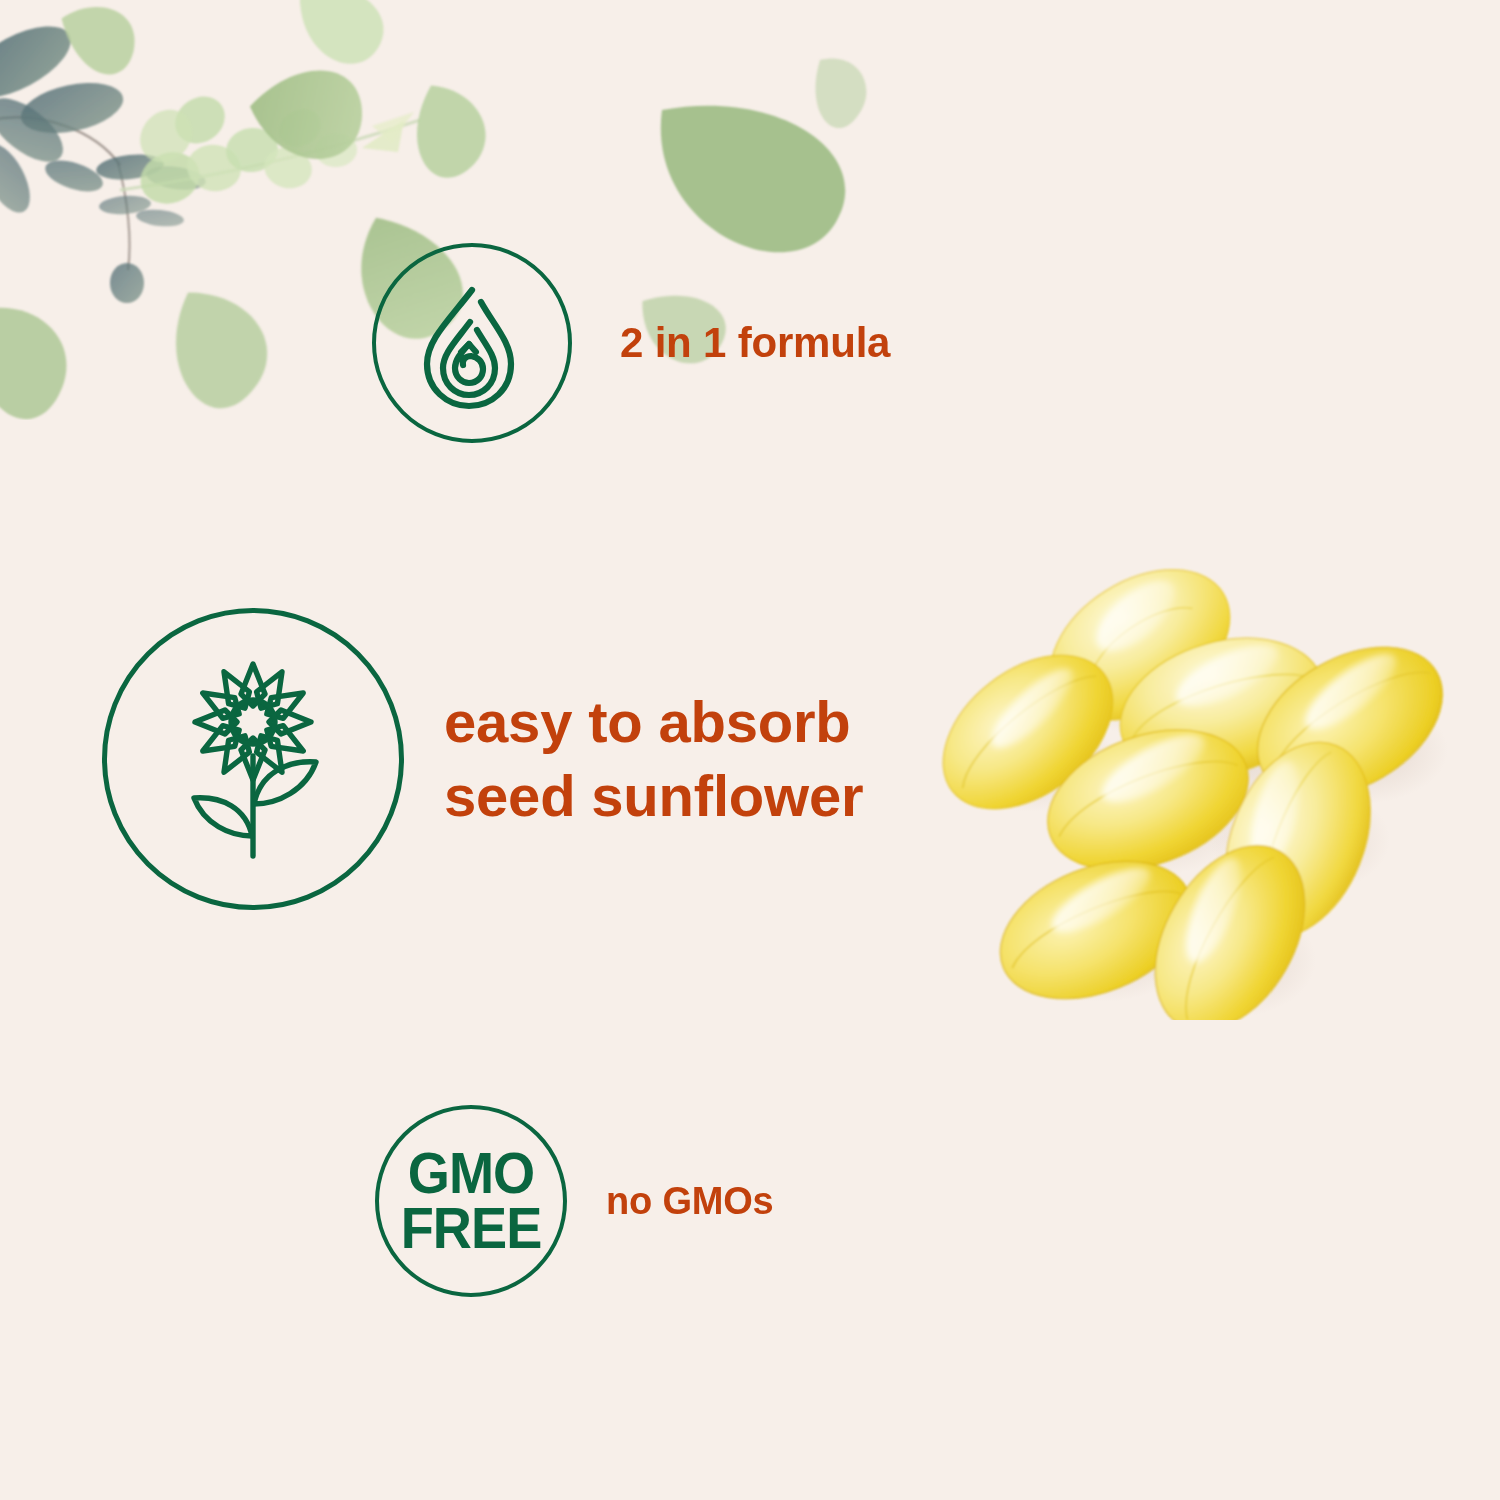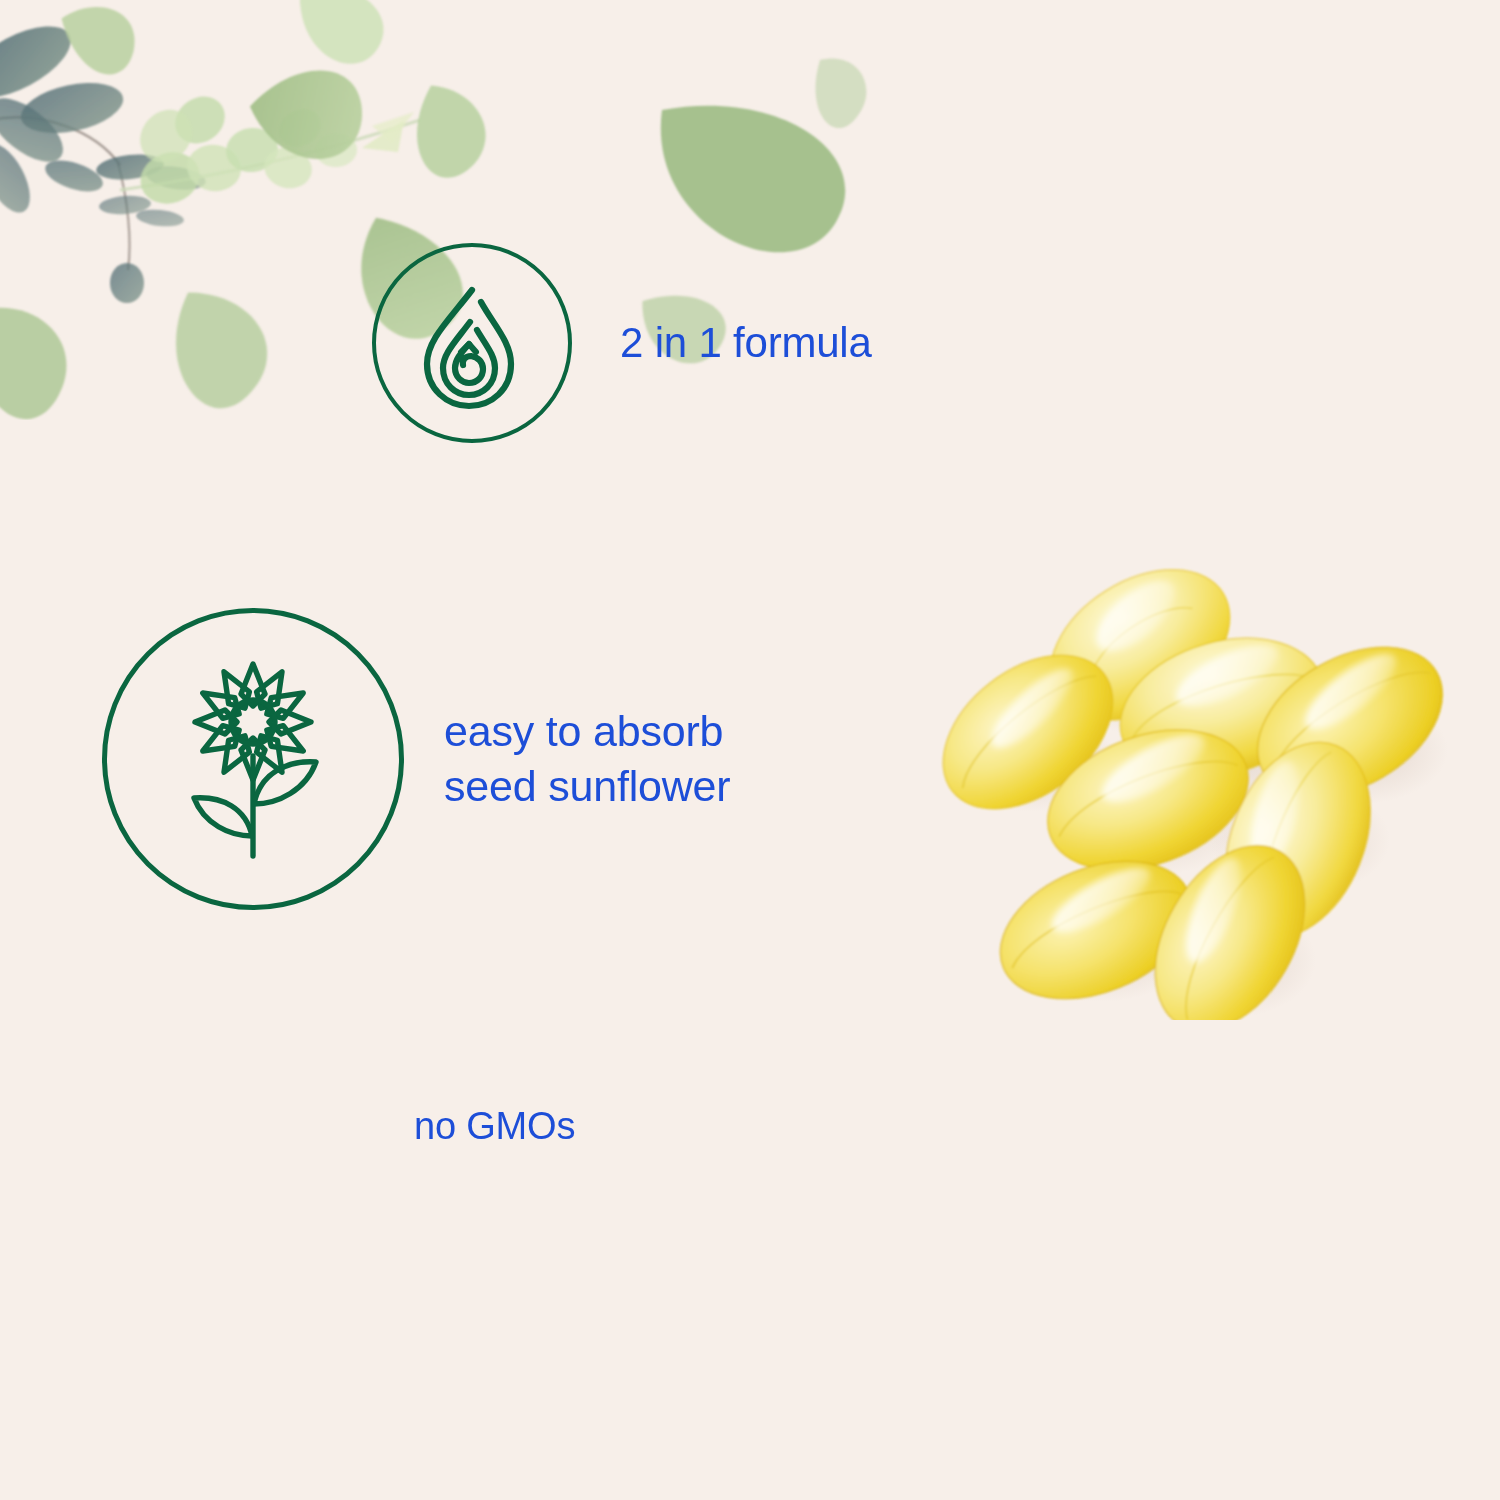--- a/index.html
+++ b/index.html
@@ -18,34 +18,34 @@
   .feature{position:absolute;display:flex;align-items:center;}
 
   .icon-circle{
     border:4px solid #0a6640;border-radius:50%;
     box-sizing:border-box;
     display:flex;align-items:center;justify-content:center;
     flex:none;
   }
 
   .feat-text{
-    color:#1d4ed8;
-    font-weight:400;
+    color:#c2410c;
+    font-weight:700;
     letter-spacing:-0.2px;
   }
 
   
   #row-formula{left:372px;top:243px;}
   #row-formula .icon-circle{width:200px;height:200px;}
   #row-formula .feat-text{font-size:42px;margin-left:48px;white-space:nowrap;}
 
   
   #row-absorb{left:102px;top:608px;}
   #row-absorb .icon-circle{width:302px;height:302px;border-width:5px;}
-  #row-absorb .feat-text{font-size:43px;line-height:1.28;margin-left:40px;}
+  #row-absorb .feat-text{font-size:58px;line-height:1.28;margin-left:40px;}
 
   
   #row-gmo{left:375px;top:1105px;}
   #row-gmo .icon-circle{width:192px;height:192px;position:relative;}
   #row-gmo .feat-text{font-size:38px;margin-left:39px;white-space:nowrap;}
 
   .gmo-stack{
     color:#0a6640;font-weight:700;
     font-size:57px;line-height:0.96;
     text-align:center;letter-spacing:-1px;
@@ -186,20 +186,26 @@
         </g>
       </svg>
     </div>
     <div class="feat-text">
       <div>easy to absorb</div>
       <div>seed sunflower</div>
     </div>
   </div>
 
   <div class="feature" id="row-gmo">
+    <div class="icon-circle">
+      <div class="gmo-stack">
+        <div>GMO</div>
+        <div>FREE</div>
+      </div>
+    </div>
     <div class="feat-text">no GMOs</div>
   </div>
 
   <svg class="capsules" viewBox="0 0 580 520" xmlns="http://www.w3.org/2000/svg">
     <defs>
       <radialGradient id="capA" cx="42%" cy="32%" r="78%">
         <stop offset="0%" stop-color="#fdf6c9"></stop>
         <stop offset="38%" stop-color="#f7e887"></stop>
         <stop offset="72%" stop-color="#f0d533"></stop>
         <stop offset="100%" stop-color="#e0bb12"></stop>

